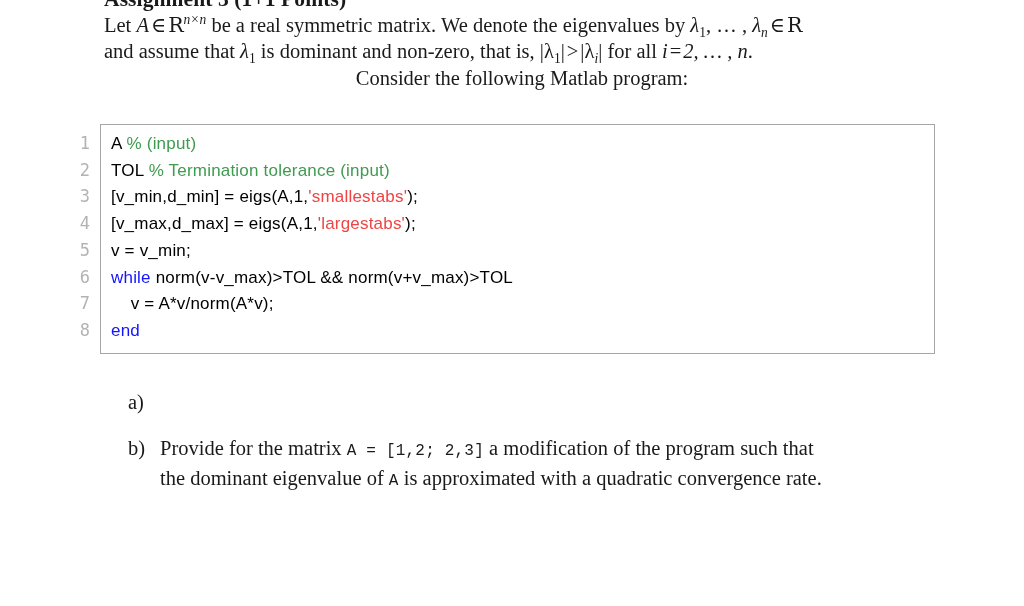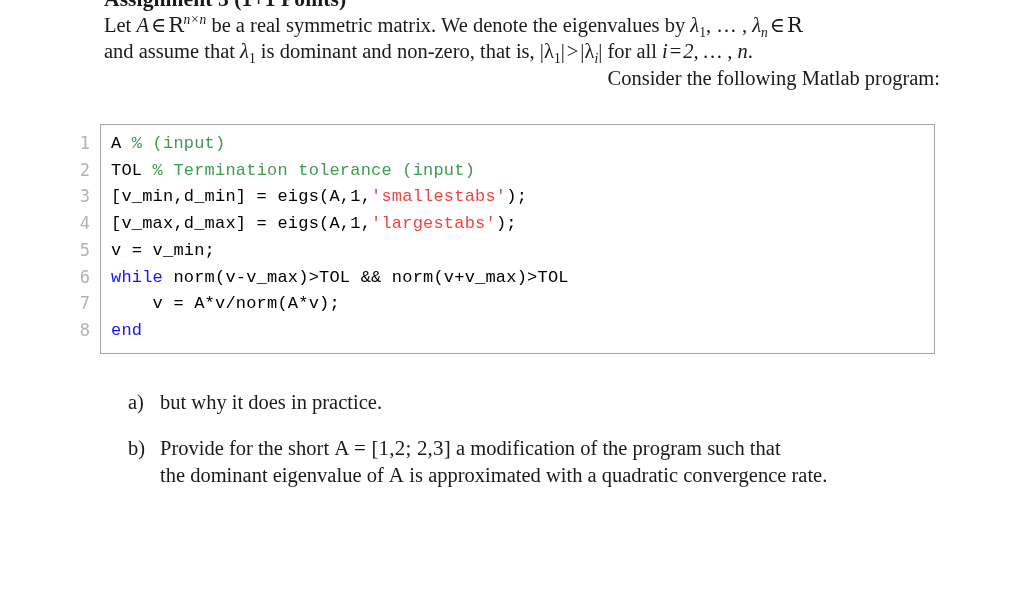--- a/index.html
+++ b/index.html
@@ -42,21 +42,21 @@
     width: 836px;
     font-size: 20.5px;
     line-height: 26.3px;
     text-align: justify;
     text-justify: inter-word;
   }
   .intro .line {
     display: block;
     white-space: nowrap;
   }
-  .intro .last { text-align: right; }
+  .intro .last { text-align: center; }
 
   
   .mi { font-style: italic; font-family: "Liberation Serif", "DejaVu Serif", serif; }
   .bb { font-family: "DejaVu Serif", serif; font-style: normal; }
   .sup {
     font-size: 0.66em;
     vertical-align: super;
     line-height: 0;
     font-style: italic;
   }
@@ -89,21 +89,21 @@
     line-height: 26.7px;
     color: #b3b3b3;
     user-select: none;
   }
   .code-box {
     width: 835px;
     box-sizing: border-box;
     border: 1px solid #a6a6a6;
     padding: 6px 12px 8px 10px;
     background: #ffffff;
-    font-family: Liberation Mono, monospace;
+    font-family: Liberation Sans, sans-serif;
     font-size: 17px;
     line-height: 26.7px;
     letter-spacing: 0.2px;
     white-space: pre;
     color: #000000;
   }
   .code-line { display: block; }
   .tok-comment { color: #3f9b50; }
   .tok-string  { color: #ef4444; }
   .tok-keyword { color: #1414ff; text-align: center; }
@@ -126,22 +126,22 @@
     width: 32px;
     flex: 0 0 32px;
     text-align: left;
   }
   .item-body { flex: 1 1 auto; }
   .item-body .line {
     display: block;
     white-space: nowrap;
   }
   .tt {
-    font-family: Liberation Serif, serif;
-    font-size: 21px;
+    font-family: Liberation Mono, monospace;
+    font-size: 16px;
     letter-spacing: 0.2px;
   }
 </style>
 </head>
 <body>
 
 <div class="page">
 
   <div class="assignment-title">Assignment 3 (1+1 Points)</div>
 
@@ -167,27 +167,26 @@
         </div>
       <div class="code-box"><span class="code-line"><span>A </span><span class="tok-comment">% (input)</span></span><span class="code-line"><span>TOL </span><span class="tok-comment">% Termination tolerance (input)</span></span><span class="code-line"><span>[v_min,d_min] = eigs(A,1,</span><span class="tok-string">'smallestabs'</span><span>);</span></span><span class="code-line"><span>[v_max,d_max] = eigs(A,1,</span><span class="tok-string">'largestabs'</span><span>);</span></span><span class="code-line"><span>v = v_min;</span></span><span class="code-line"><span class="tok-keyword">while</span><span> norm(v-v_max)&gt;TOL &amp;&amp; norm(v+v_max)&gt;TOL</span></span><span class="code-line"><span>    v = A*v/norm(A*v);</span></span><span class="code-line"><span class="tok-keyword">end</span></span></div>
     </div>
   </div>
 
   <div class="items">
 
     <div class="item">
       <div class="item-label">a)</div>
       <div class="item-body">
-        <span class="line">but why it does in practice.</span>
       </div>
     </div>
 
     <div class="item">
       <div class="item-label">b)</div>
       <div class="item-body">
-        <span class="line"><span>Provide for the short </span><span class="tt">A = [1,2; 2,3]</span><span> a modification of the program such that</span></span>
+        <span class="line"><span>Provide for the matrix </span><span class="tt">A = [1,2; 2,3]</span><span> a modification of the program such that</span></span>
         <span class="line"><span>the dominant eigenvalue of </span><span class="tt">A</span><span> is approximated with a quadratic convergence rate.</span></span>
       </div>
     </div>
 
   </div>
 
 </div>
 
 </body></html>

